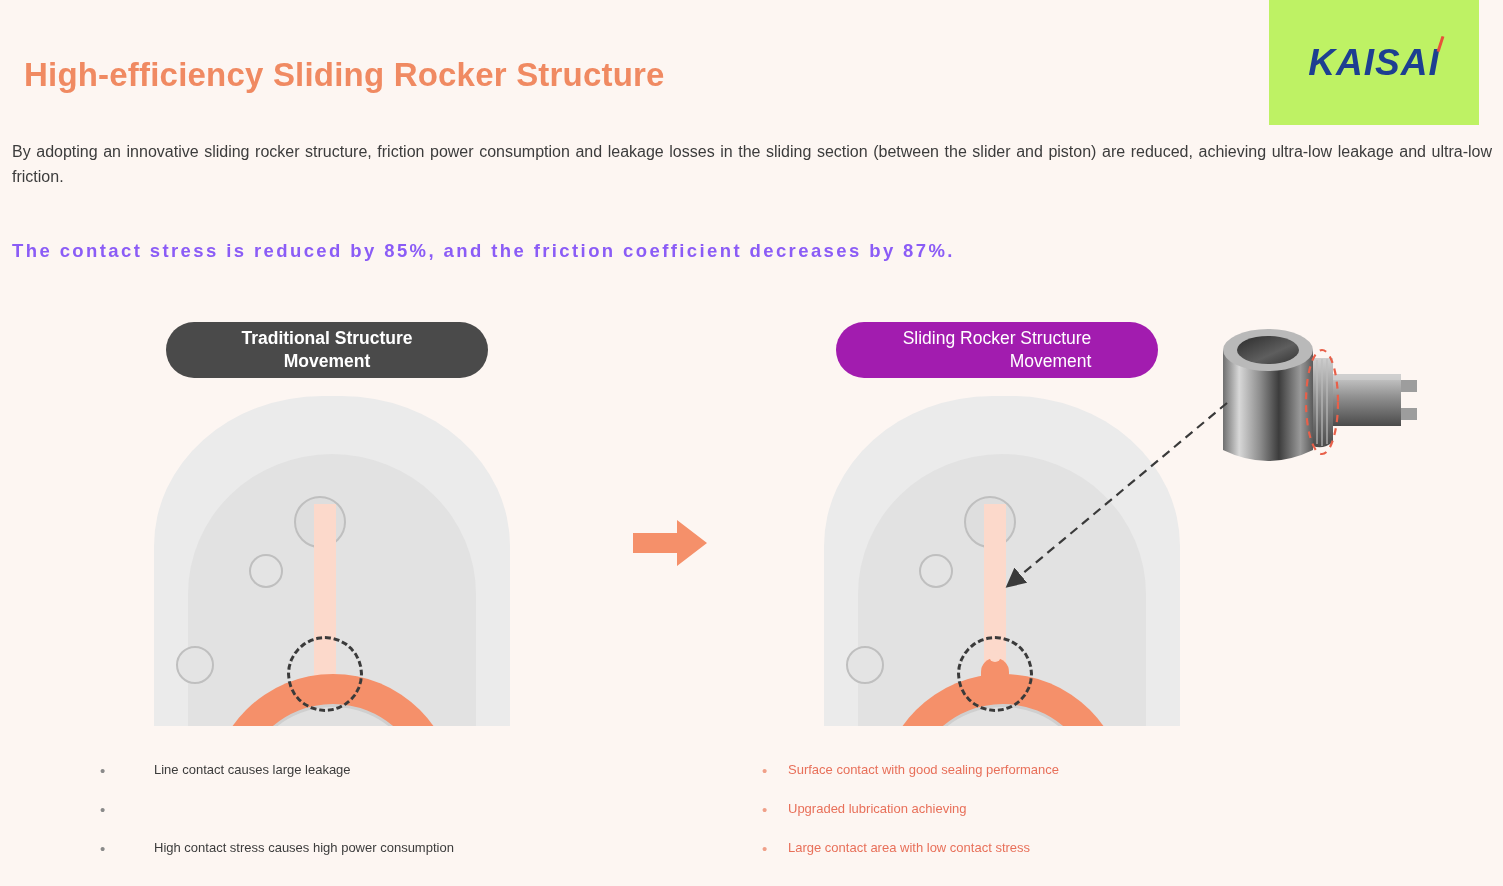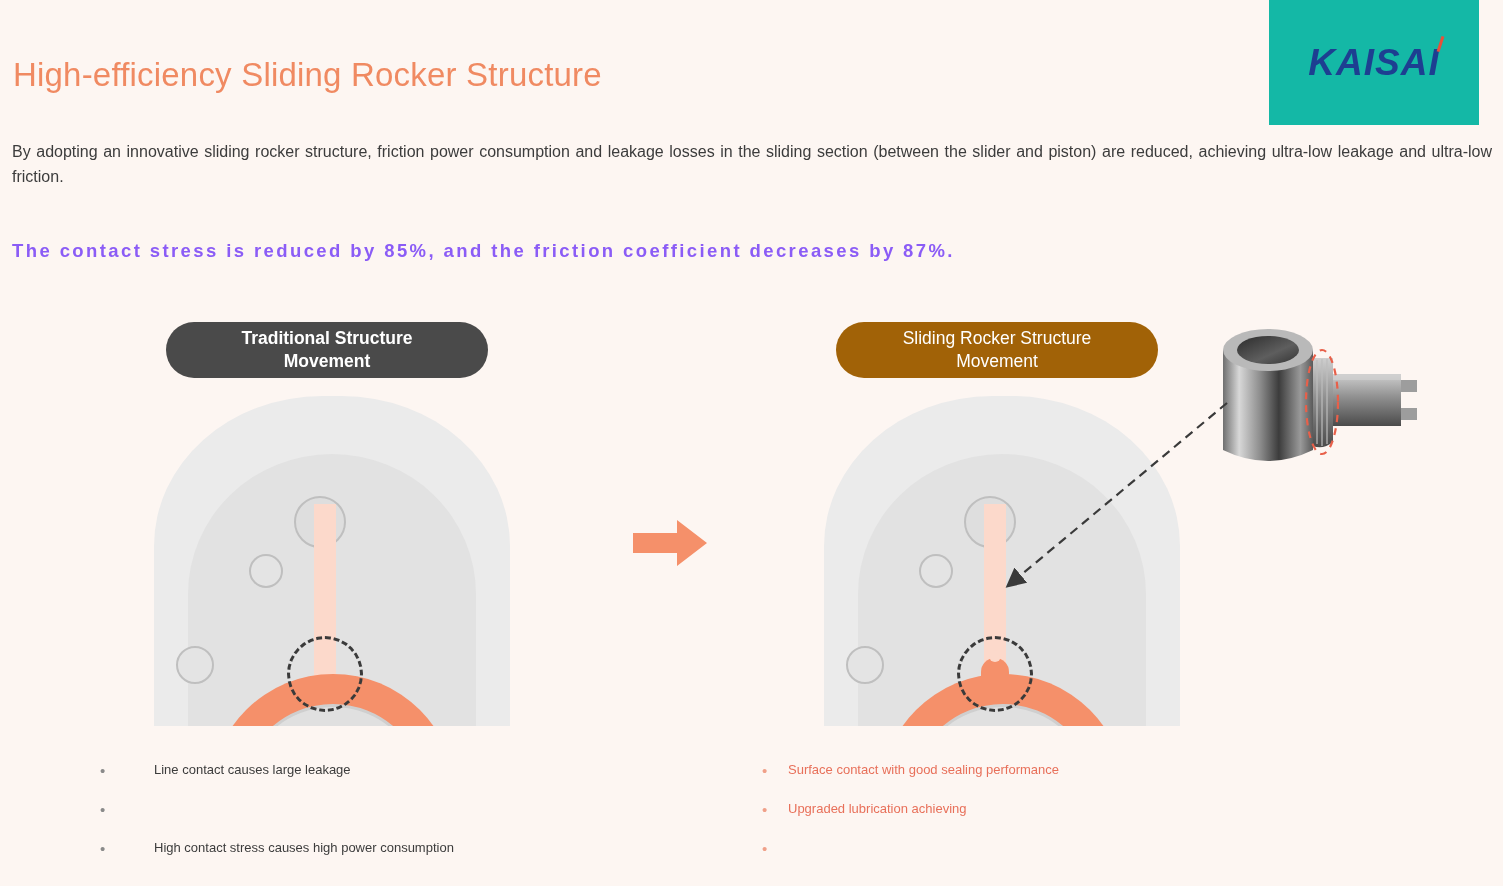--- a/index.html
+++ b/index.html
@@ -11,21 +11,21 @@
     font-family: "Liberation Sans", sans-serif;
     overflow: hidden;
     position: relative;
   }
 
   
   .logo-box {
     position: absolute;
     top: 0; right: 24px;
     width: 210px; height: 125px;
-    background: #14b8a6;
+    background: #bef264;
     display: flex;
     align-items: center;
     justify-content: center;
   }
   .logo-text {
     font-family: "Liberation Sans", sans-serif;
     font-weight: bold;
     font-style: italic;
     font-size: 37px;
     letter-spacing: 1px;
@@ -36,23 +36,23 @@
     position: absolute;
     top: -6px; right: -2px;
     width: 3px; height: 16px;
     background: #e8503a;
     transform: rotate(18deg);
   }
 
   
   .page-title {
     position: absolute;
-    left: 13px; top: 56px;
+    left: 24px; top: 56px;
     font-size: 33px;
-    font-weight: normal;
+    font-weight: bold;
     color: #f08a62;
     letter-spacing: .2px;
   }
   .intro {
     position: absolute;
     left: 12px; top: 140px;
     width: 1480px;
     font-size: 16px;
     line-height: 1.55;
     color: #3c3c3c;
@@ -77,21 +77,21 @@
     width: 322px; height: 56px;
     border-radius: 28px;
     display: flex; align-items: center; justify-content: center;
     text-align: center;
     font-size: 17.5px;
     line-height: 1.32;
     font-weight: bold;
     color: #ffffff;
   }
   .pill.dark  { background: #4a4a4a; margin-left: 16px; }
-  .pill.peach { background: #a16207; font-weight: normal; margin-left: 16px; }
+  .pill.peach { background: #a21caf; font-weight: normal; margin-left: 16px; text-align: right; }
 
   
   .fig {
     position: relative;
     width: 356px; height: 330px;
     margin-top: 18px;
     margin-left: 4px;
     background: transparent;
   }
   .housing {
@@ -319,14 +319,15 @@
   <div class="bullet-row">
     <span class="bullet-dot">•</span>
     <span class="bullet-text">Surface contact with good sealing performance</span>
   </div>
   <div class="bullet-row">
     <span class="bullet-dot">•</span>
     <span class="bullet-text">Upgraded lubrication achieving</span>
   </div>
   <div class="bullet-row">
     <span class="bullet-dot">•</span>
+    <span class="bullet-text">Large contact area  with low contact stress</span>
   </div>
 </div>
 
 </body></html>

